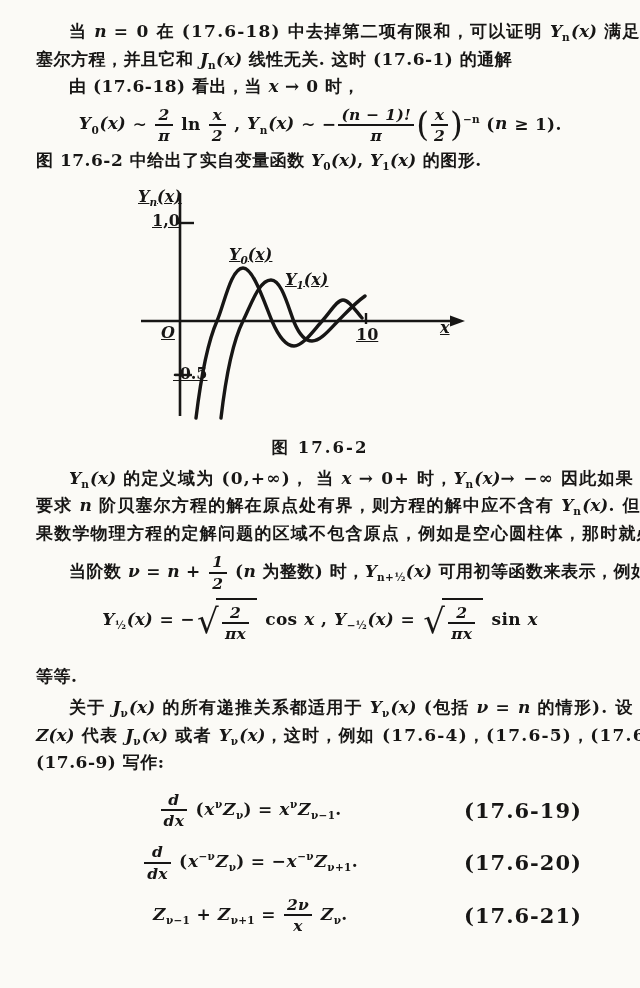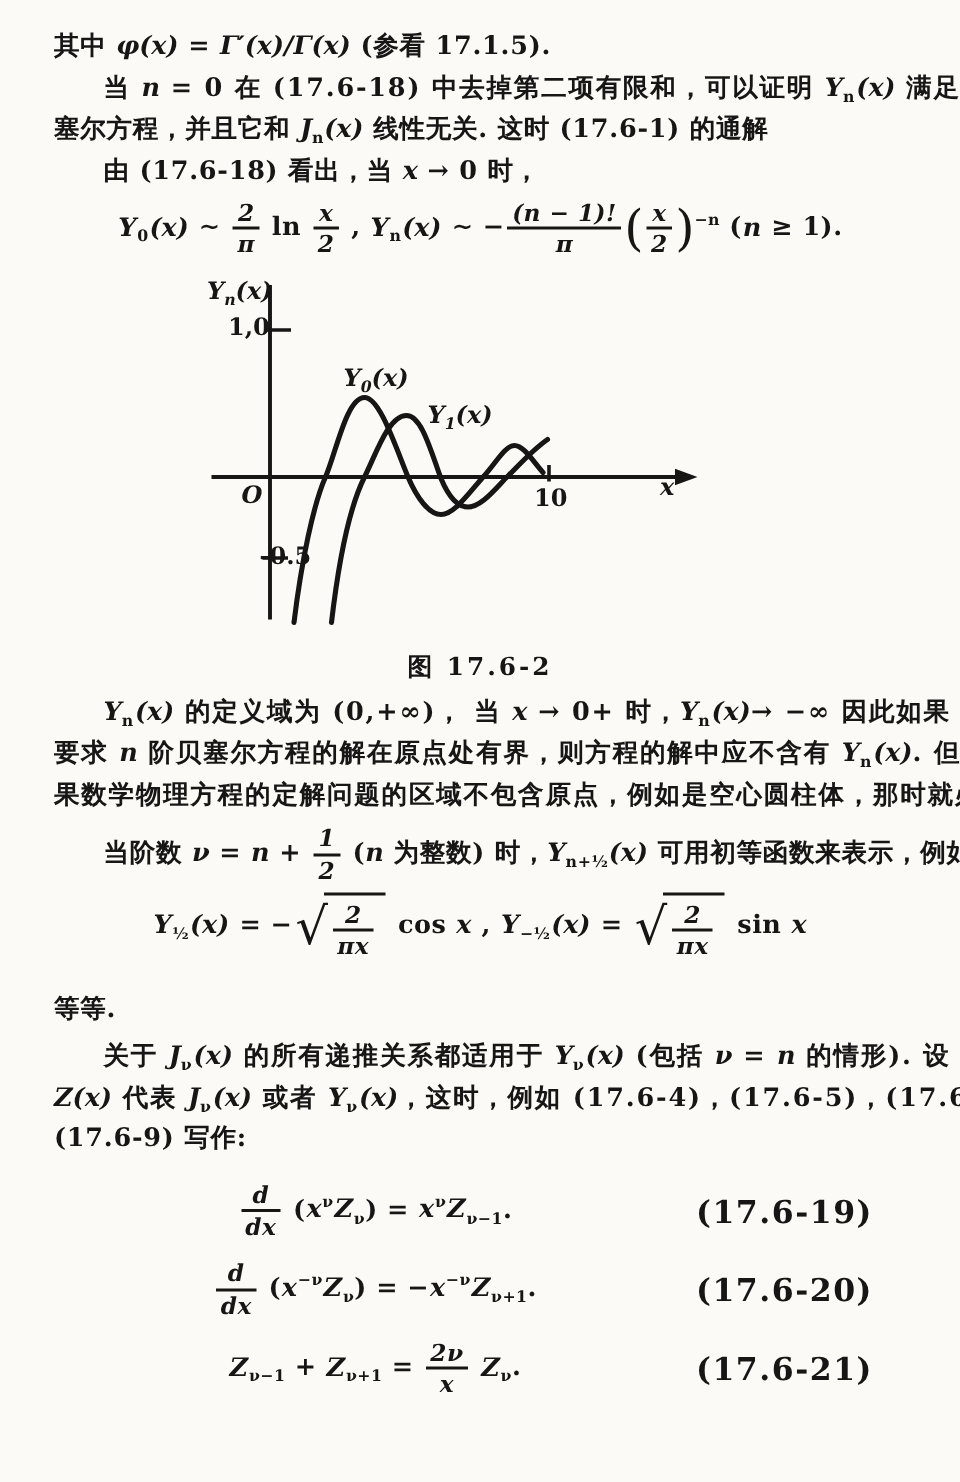--- a/index.html
+++ b/index.html
@@ -25,38 +25,38 @@
   .big{font-size:33px;font-weight:400;vertical-align:middle;line-height:0;letter-spacing:0;}
   .sqrt{display:inline-flex;align-items:center;vertical-align:middle;margin:0 2px;}
   .sqrt .rad{font-size:34px;font-weight:400;line-height:0.85;margin-right:-3px;transform:translateY(1px);}
   .sqrt .rc{border-top:2.4px solid #171615;padding:4px 6px 0 4px;}
   .eqrow{display:flex;align-items:center;margin:14px 0 14px 0;}
   .eqrow .eqbody{flex:1;text-align:center;}
   .eqrow .eqnum{width:118px;text-align:right;padding-right:22px;font-size:21px;letter-spacing:1px;}
   
   .figure{position:relative;width:568px;height:233px;margin-top:12px;}
   .figure svg{position:absolute;left:0;top:0;}
-  .figlabel{position:absolute;font-size:16px;font-style:italic;letter-spacing:0;white-space:nowrap;}
+  .figlabel{position:absolute;font-size:16px;font-style:italic;letter-spacing:0;white-space:nowrap;text-decoration:underline;}
   .figlabel.upright{font-style:normal;}
   .caption{text-align:center;font-size:16.5px;margin-top:17px;letter-spacing:2px;}
 </style>
 </head>
 <body>
 
 <div class="page">
 
-  <div class="line">其中 <span class="v">φ(x)</span> = <span class="v">Γ′(x)/Γ(x)</span> (参看 17.1.5).</div>
   <div class="line fill indent">当 <span class="v">n</span> = 0 在 (17.6-18) 中去掉第二项有限和，可以证明 <span class="v">Y</span><sub>n</sub><span class="v">(x)</span> 满足  阶贝</div>
   <div class="line">塞尔方程，并且它和 <span class="v">J</span><sub>n</sub><span class="v">(x)</span> 线性无关. 这时 (17.6-1) 的通解</div>
 
 
   <div class="line indent">由 (17.6-18) 看出，当 <span class="v">x</span> → 0 时，</div>
 
   <div class="eq" style="margin:5px 0 3px 0;"><span class="v">Y</span><sub>0</sub><span class="v">(x)</span> ∼ <span class="frac"><span class="fn">2</span><span class="fd">π</span></span> ln <span class="frac"><span class="fn">x</span><span class="fd">2</span></span> ,  <span class="v">Y</span><sub>n</sub><span class="v">(x)</span> ∼ −<span class="frac"><span class="fn">(n − 1)!</span><span class="fd">π</span></span><span class="big">(</span><span class="frac"><span class="fn">x</span><span class="fd">2</span></span><span class="big">)</span><sup>−n</sup>   (<span class="v">n</span> ≥ 1).</div>
 
+  <div class="line">图 17.6-2 中给出了实自变量函数 <span class="v">Y</span><sub>0</sub><span class="v">(x)</span>, <span class="v">Y</span><sub>1</sub><span class="v">(x)</span> 的图形.</div>
 
   <div class="figure">
     <svg width="568" height="233" viewBox="0 0 568 233">
 
       <path d="M144,6 V229" stroke="#171615" stroke-width="2.6" fill="none"></path>
       <path d="M105,134 H416" stroke="#171615" stroke-width="2.6" fill="none"></path>
       <polygon points="414,128.5 429,134 414,139.5" fill="#171615"></polygon>
       <path d="M140,36 H158" stroke="#171615" stroke-width="2.4" fill="none"></path>
       <path d="M139,188 H156" stroke="#171615" stroke-width="2.4" fill="none"></path>
       <path d="M330,126 V137" stroke="#171615" stroke-width="2.4" fill="none"></path>

